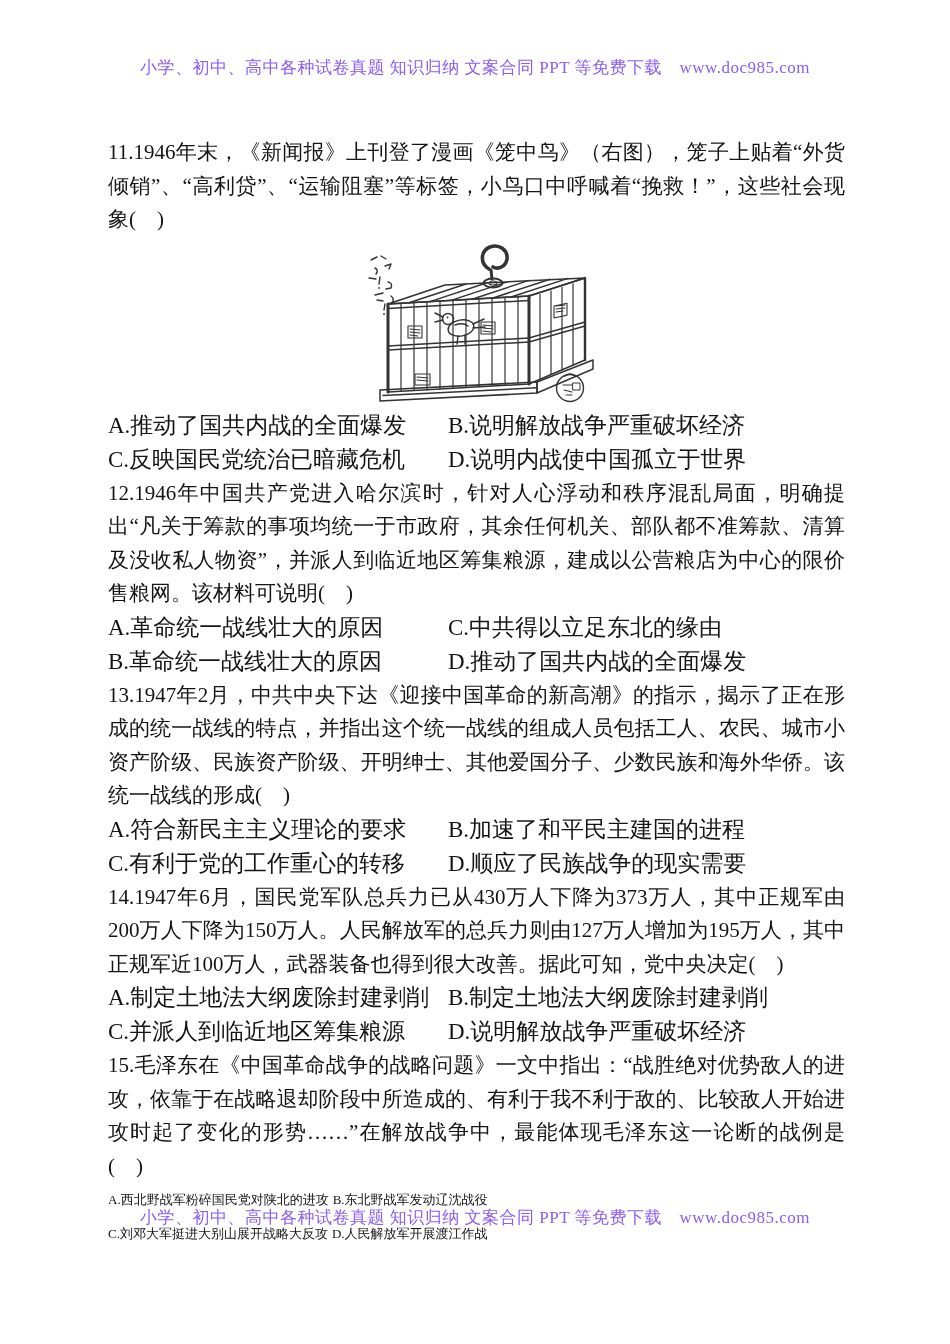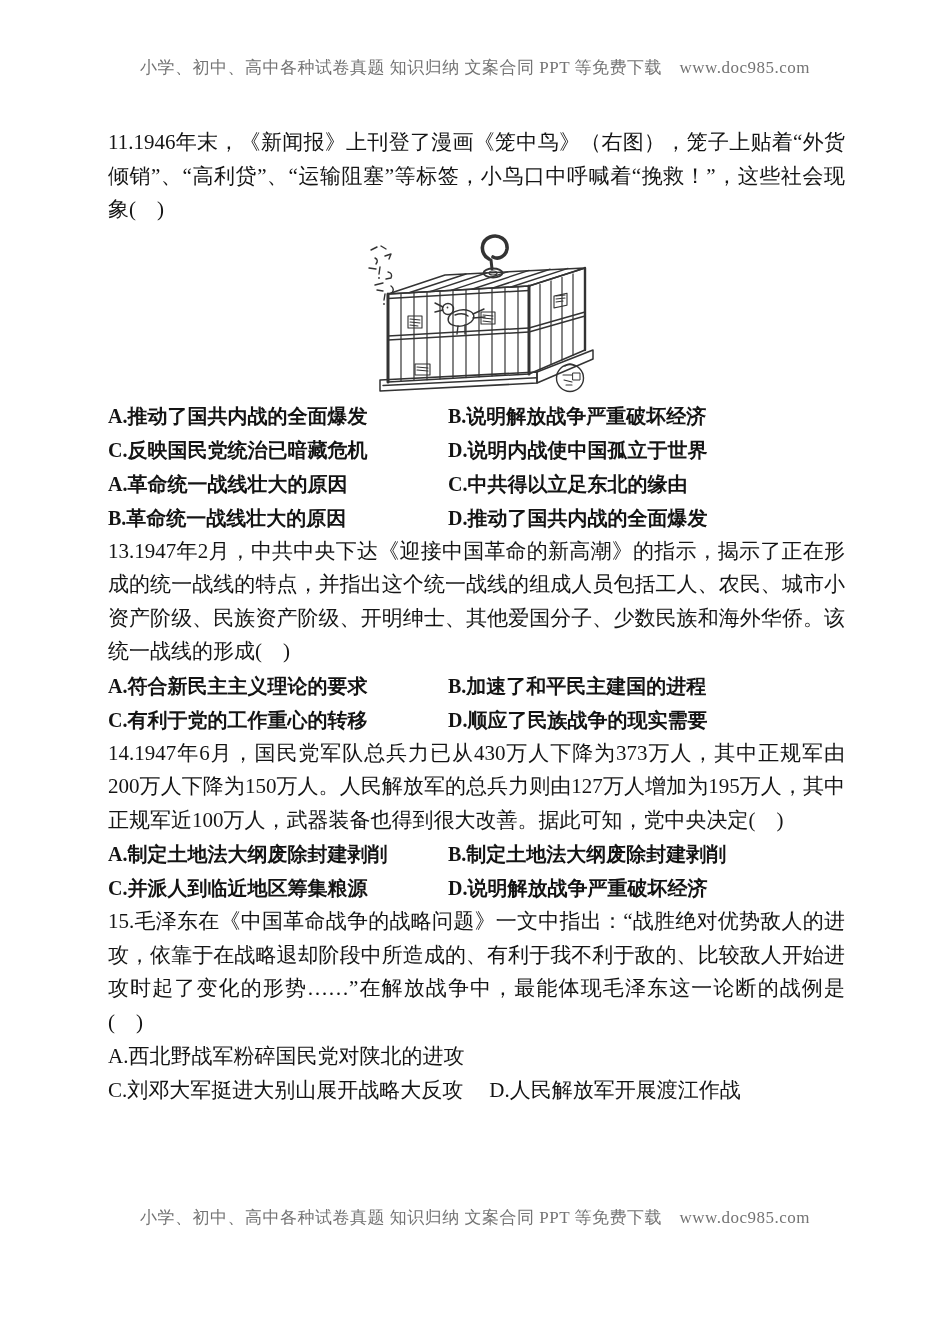--- a/index.html
+++ b/index.html
@@ -7,48 +7,47 @@
   body {
     width: 950px; height: 1344px;
     position: relative;
     font-family: "Liberation Serif", "DejaVu Serif", serif;
     color: #141414;
     overflow: hidden;
   }
   .watermark {
     position: absolute; left: 0; width: 100%;
     text-align: center;
-    font-size: 17px; color: #737373;
+    font-size: 17px; color: #8b5cf6;
     letter-spacing: 0.5px;
     white-space: pre;
   }
   .watermark.top { top: 56px; }
   .watermark.bottom { top: 1206px; }
   .content {
     position: absolute;
-    left: 108px; top: 126px;
+    left: 108px; top: 136px;
     width: 737px;
   }
   .stem {
     font-size: 21px;
     line-height: 33.5px;
     text-align: justify;
     text-justify: inter-ideograph;
   }
   .options-grid {
     display: grid;
     grid-template-columns: 340px 1fr;
-    font-size: 20px;
+    font-size: 23px;
     line-height: 34px;
-    font-weight: bold;
   }
   .options-lines .opt-row {
     display: flex;
-    gap: 26px;
-    font-size: 21px;
+    gap: 4px;
+    font-size: 13px;
     line-height: 34px;
   }
   .figure-wrap {
     height: 168px;
     display: flex;
     align-items: center;
     justify-content: center;
     margin: 2px 0 2px 40px;
   }
   svg .ink { stroke: #333; fill: none; stroke-linecap: round; stroke-linejoin: round; }
@@ -170,20 +169,21 @@
 
     <div class="options-grid">
       <span>A.推动了国共内战的全面爆发</span>
       <span>B.说明解放战争严重破坏经济</span>
       <span>C.反映国民党统治已暗藏危机</span>
       <span>D.说明内战使中国孤立于世界</span>
     </div>
   </div>
 
   <div>
+    <p class="stem">12.1946年中国共产党进入哈尔滨时，针对人心浮动和秩序混乱局面，明确提出“凡关于筹款的事项均统一于市政府，其余任何机关、部队都不准筹款、清算及没收私人物资”，并派人到临近地区筹集粮源，建成以公营粮店为中心的限价售粮网。该材料可说明(　)</p>
     <div class="options-grid">
       <span>A.革命统一战线壮大的原因</span>
       <span>C.中共得以立足东北的缘由</span>
       <span>B.革命统一战线壮大的原因</span>
       <span>D.推动了国共内战的全面爆发</span>
     </div>
   </div>
 
   <div>
     <p class="stem">13.1947年2月，中共中央下达《迎接中国革命的新高潮》的指示，揭示了正在形成的统一战线的特点，并指出这个统一战线的组成人员包括工人、农民、城市小资产阶级、民族资产阶级、开明绅士、其他爱国分子、少数民族和海外华侨。该统一战线的形成(　)</p>
@@ -203,20 +203,21 @@
       <span>C.并派人到临近地区筹集粮源</span>
       <span>D.说明解放战争严重破坏经济</span>
     </div>
   </div>
 
   <div>
     <p class="stem">15.毛泽东在《中国革命战争的战略问题》一文中指出：“战胜绝对优势敌人的进攻，依靠于在战略退却阶段中所造成的、有利于我不利于敌的、比较敌人开始进攻时起了变化的形势……”在解放战争中，最能体现毛泽东这一论断的战例是(　)</p>
     <div class="options-lines">
       <div class="opt-row">
         <span>A.西北野战军粉碎国民党对陕北的进攻</span>
+        <span>B.东北野战军发动辽沈战役</span>
       </div>
       <div class="opt-row">
         <span>C.刘邓大军挺进大别山展开战略大反攻</span>
         <span>D.人民解放军开展渡江作战</span>
       </div>
     </div>
   </div>
 
 </div>
 

